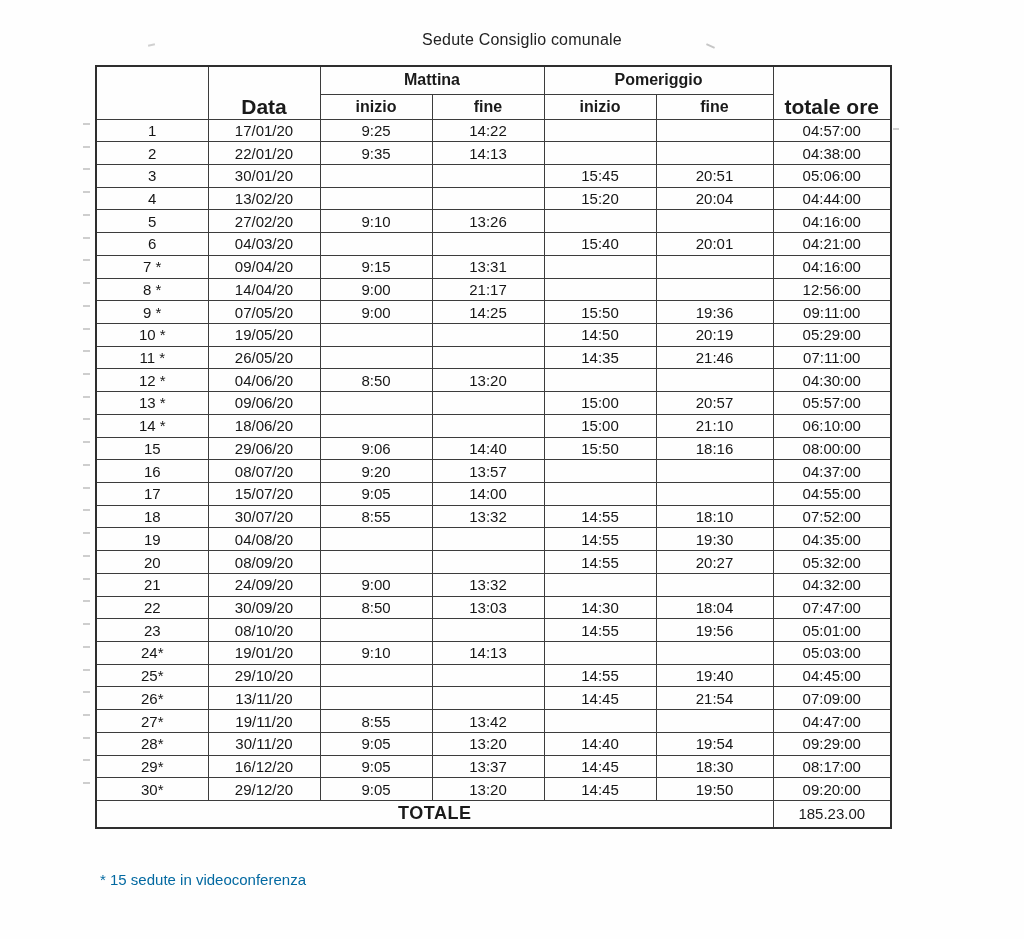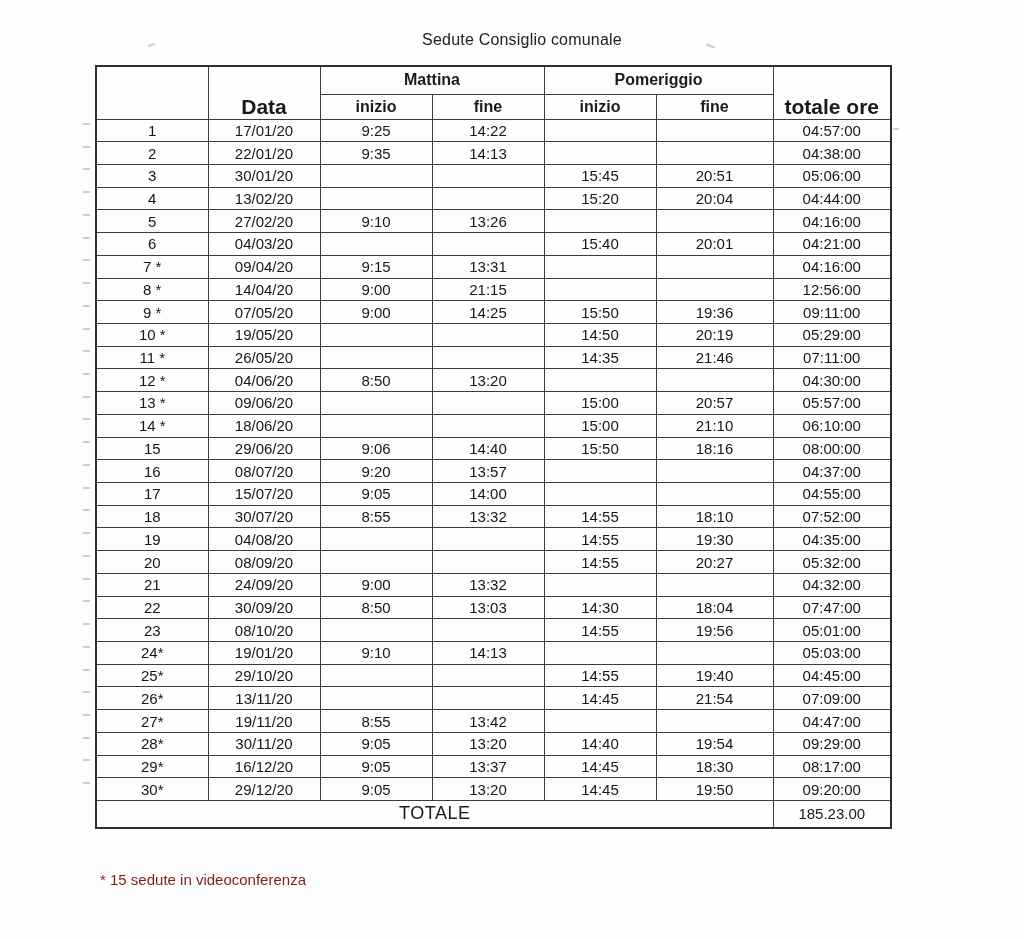--- a/index.html
+++ b/index.html
@@ -62,34 +62,34 @@
   }
   tbody tr { height: 22.73px; }
   tbody td {
     font-size: 15px;
     vertical-align: middle;
     color: #161616;
   }
   tfoot tr { height: 27px; }
   td.total-label {
     font-size: 18px;
-    font-weight: normal;
+    font-weight: bold;
     vertical-align: middle;
     letter-spacing: 0.5px;
   }
   td.total-value {
     font-size: 15px;
     vertical-align: middle;
   }
   .footnote {
     position: absolute;
     left: 100px;
     top: 871px;
     font-size: 15px;
-    color: #7f1d1d;
+    color: #0369a1;
   }
   
   .scan-dashes {
     position: absolute;
     left: 83px;
     top: 123px;
     width: 7px;
     height: 676px;
     background: repeating-linear-gradient(
       to bottom,
@@ -220,21 +220,21 @@
           <td>9:15</td>
           <td>13:31</td>
           <td></td>
           <td></td>
           <td>04:16:00</td>
         </tr>
         <tr>
           <td>8 *</td>
           <td>14/04/20</td>
           <td>9:00</td>
-          <td>21:15</td>
+          <td>21:17</td>
           <td></td>
           <td></td>
           <td>12:56:00</td>
         </tr>
         <tr>
           <td>9 *</td>
           <td>07/05/20</td>
           <td>9:00</td>
           <td>14:25</td>
           <td>15:50</td>

